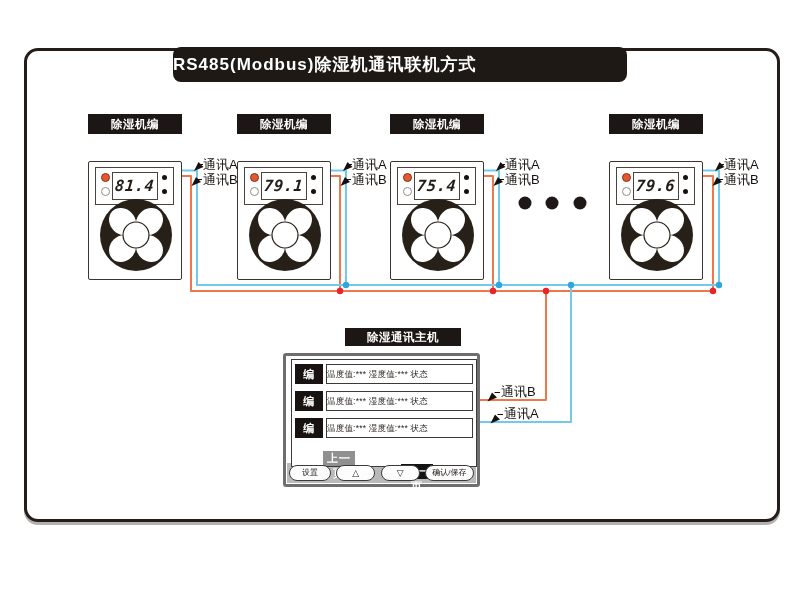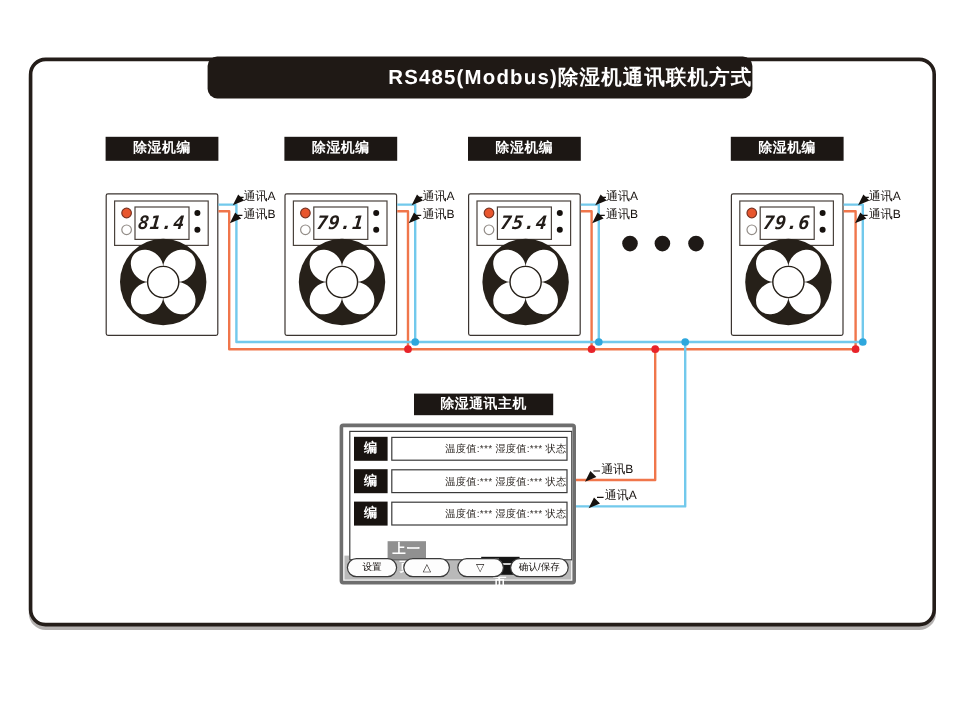--- a/index.html
+++ b/index.html
@@ -5,21 +5,21 @@
   html,body{margin:0;padding:0;background:#fff;}
   .stage{position:relative;width:800px;height:600px;background:#fff;overflow:hidden;
          font-family:"Liberation Sans","DejaVu Sans",sans-serif;color:#1c1714;}
   
   .frame{position:absolute;left:24px;top:48px;width:750px;height:468px;
          border:3px solid #241d19;border-radius:14px;background:#fff;
          box-shadow:0 3px 0 rgba(40,32,28,.35);}
   
   .title-bar{position:absolute;left:173px;top:47px;width:454px;height:35px;
              background:#1f1915;border-radius:8px;color:#fff;z-index:6;
-             display:flex;align-items:center;justify-content:flex-end;
+             display:flex;align-items:center;justify-content:flex-start;
              font-size:17px;font-weight:bold;letter-spacing:1px;}
   
   .unit{position:absolute;top:114px;width:94px;text-align:center;z-index:2;}
   .u1{left:88px}.u2{left:237px}.u3{left:390px}.u4{left:609px}
   .unit-label{display:inline-block;background:#1c1714;color:#fff;font-size:11.5px;
               font-weight:bold;height:20px;line-height:20px;padding:0 5px;letter-spacing:.5px;}
   .unit-foot{position:absolute;left:38px;top:145px;width:16px;height:19px;
              background:#fff;border:1.3px solid #6b625c;z-index:0;}
   .unit-body{position:relative;margin-top:9px;height:117px;background:#fff;
              border:1.6px solid #3b3430;border-radius:2px;z-index:1;}
@@ -29,35 +29,35 @@
   .ind-on{left:5px;top:5px;background:#e8562e;border:1px solid #7a3322;}
   .ind-off{left:5px;top:19px;background:#fff;border:1px solid #938d88;}
   .digit-box{position:absolute;left:16px;top:4px;width:44px;height:26px;
              border:1.4px solid #4a423c;display:flex;align-items:center;justify-content:center;}
   .digits{font-family:"DejaVu Sans Mono",monospace;font-style:italic;font-weight:bold;
           font-size:15.5px;letter-spacing:.5px;color:#221c18;transform:skewX(-5deg);}
   .cdot{position:absolute;left:66px;width:5px;height:5px;border-radius:50%;background:#16110e;}
   .cdot.a{top:7px}.cdot.b{top:21px}
   .fan{position:absolute;left:7px;top:33px;width:80px;height:80px;}
   
-  .comm-label{position:absolute;font-size:10px;color:#16110e;z-index:4;line-height:12px;white-space:nowrap;}
+  .comm-label{position:absolute;font-size:13px;color:#16110e;z-index:4;line-height:12px;white-space:nowrap;}
   
   .master-label{position:absolute;left:345px;top:328px;background:#1c1714;color:#fff;
                 font-size:11.5px;font-weight:bold;height:18px;line-height:18px;
                 padding:0 22px;letter-spacing:.5px;z-index:2;}
   .master{position:absolute;left:283px;top:353px;width:191px;height:128px;
           border:3px solid #6e6e6e;border-radius:3px;background:#fff;z-index:2;}
   .master-strip{position:absolute;left:1px;right:1px;bottom:1px;height:20px;background:#b9b9b9;}
   .master-inner{position:absolute;left:5px;top:3px;width:178px;height:102px;
                 border:1.5px solid #3c3c3c;background:#fff;padding:4px 3px 0 3px;box-sizing:content-box;}
   .mrow{display:flex;margin-bottom:7px;height:20px;}
   .mrow-id{width:28px;background:#181310;color:#fff;font-size:11px;font-weight:bold;
            line-height:20px;text-align:center;letter-spacing:.5px;}
   .mrow-val{flex:1;margin-left:3px;border:1.2px solid #3a3a3a;background:#fff;
-            font-size:8.5px;line-height:18px;text-align:right;color:#2a2521;letter-spacing:.2px;}
+            font-size:8.5px;line-height:18px;text-align:left;color:#2a2521;letter-spacing:.2px;}
   .page-btn{position:absolute;width:32px;height:15px;color:#fff;font-size:11px;font-weight:bold;
             line-height:15px;text-align:center;letter-spacing:1px;cursor:pointer;}
   .page-prev{left:31px;top:91px;background:#909090;}
   .page-next{left:109px;top:104px;background:#141414;}
   .oval-row{position:absolute;left:3px;right:3px;bottom:3px;height:16px;
             display:flex;justify-content:space-between;}
   .oval-btn{height:14px;border:1.4px solid #3a3a3a;border-radius:9px;background:#fdfdfd;
             font-size:8px;line-height:14px;text-align:center;color:#1c1714;cursor:pointer;
             white-space:nowrap;overflow:hidden;}
   .ob-1{width:40px}.ob-2{width:37px;font-size:9px}.ob-3{width:37px;font-size:9px}.ob-4{width:47px}

